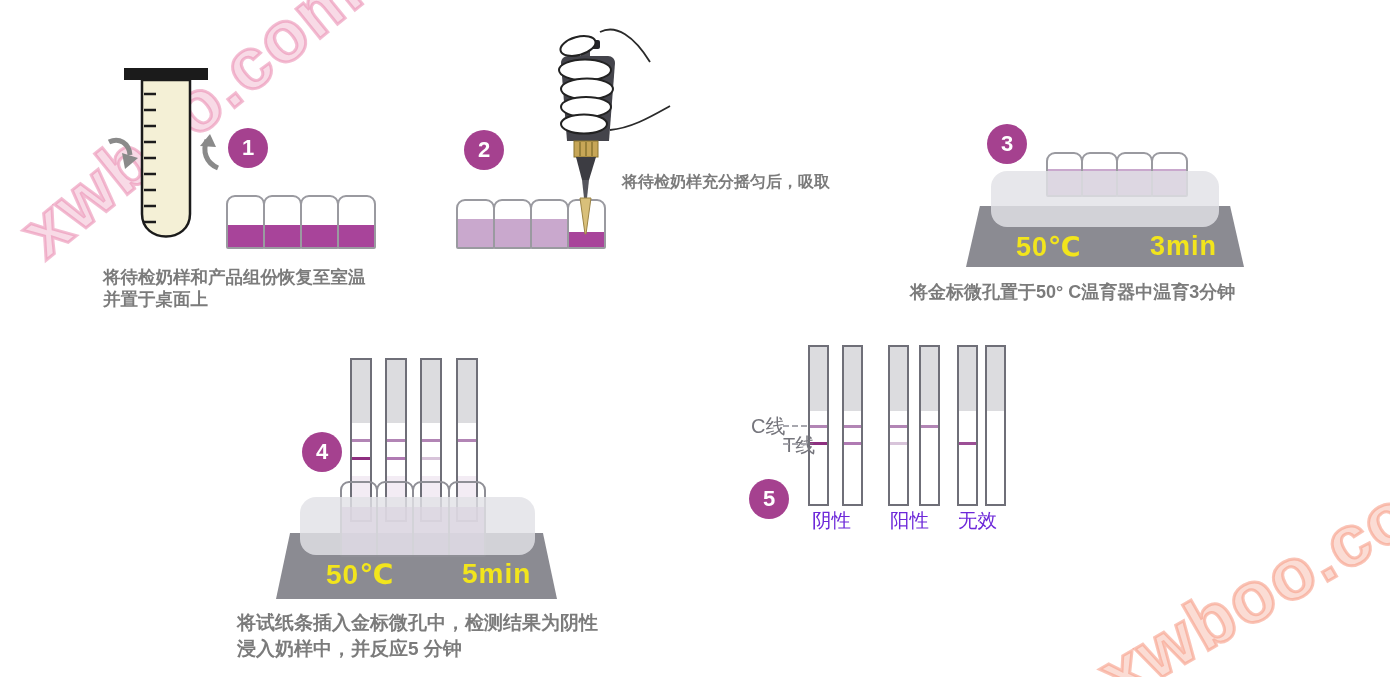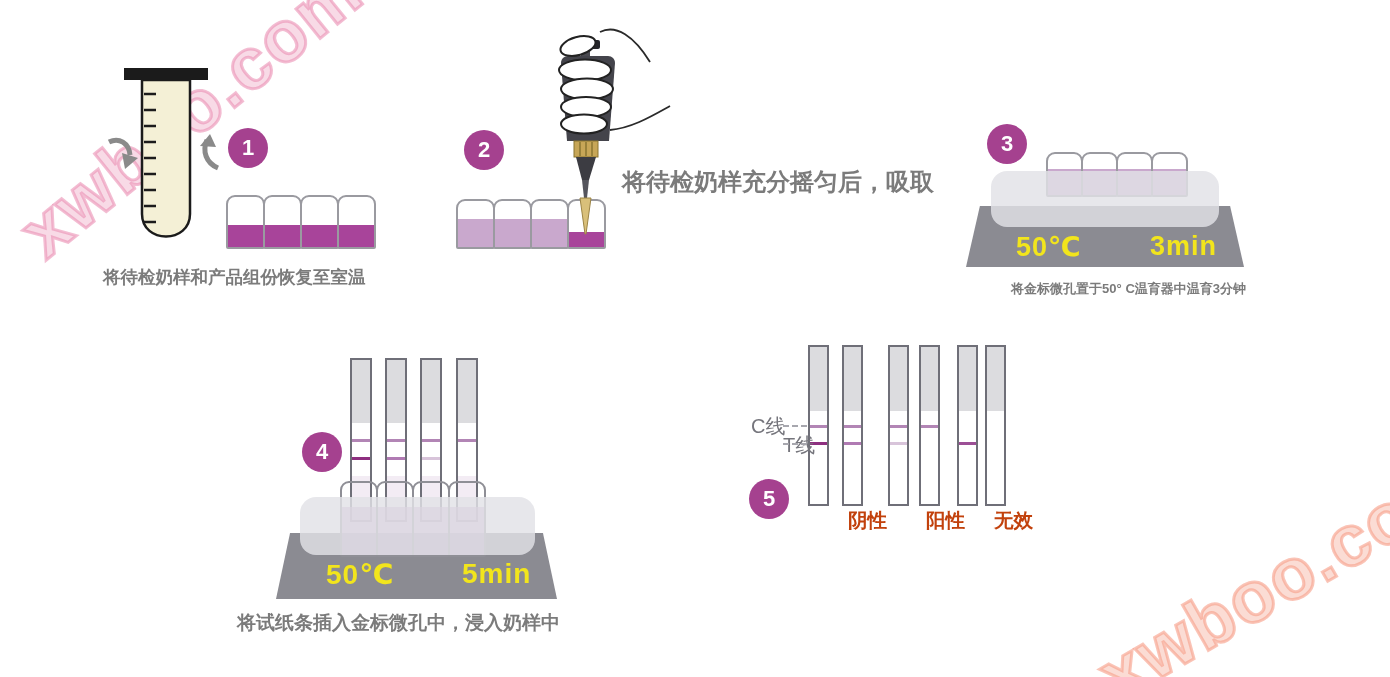--- a/index.html
+++ b/index.html
@@ -31,23 +31,23 @@
   .t-dark{background:#8e2f80;}
   .t-med{background:#b07ab3;}
   .t-light{background:#d8c4da;}
   .t-inv{background:#9c4f96;}
   .dip{position:absolute;left:0;right:0;bottom:0;background:rgba(201,168,205,0.22);}
 
   
   .caption{position:absolute;color:#7b7b7b;font-weight:700;z-index:8;}
   .cap-sm{font-size:17.5px;line-height:21.5px;}
   .cap-md{font-size:19px;line-height:26px;}
-  .cap-lg{font-size:24px;line-height:27px;}
+  .cap-lg{font-size:16px;line-height:27px;}
   .label-gray{position:absolute;color:#75757c;font-weight:400;font-size:20px;z-index:8;}
-  .result-label{position:absolute;color:#c2410c;font-weight:700;font-size:19.5px;z-index:8;margin-left:36px;}
+  .result-label{position:absolute;color:#6d28d9;font-weight:400;font-size:19.5px;z-index:8;}
   .dash{position:absolute;width:24px;border-top:2px dashed #a7a7ae;z-index:8;}
 
   .notes{position:absolute;left:648px;top:542px;width:625px;color:#7a7a7a;
          font-weight:600;font-size:19px;line-height:25.5px;z-index:8;}
   .notes .first{padding-left:38px;}
   .bullet{position:absolute;left:8px;top:7px;width:13px;height:13px;border-radius:50%;
           background:#a8449a;}
 
   
   .wm{position:absolute;font-weight:700;font-size:72px;white-space:nowrap;letter-spacing:2px;
@@ -102,20 +102,21 @@
       <div class="liquid" style="height:22px;background:#a8449a"></div>
     </div>
   <div class="well" style="left:300px;top:195px;width:35px;height:50px">
       <div class="liquid" style="height:22px;background:#a8449a"></div>
     </div>
   <div class="well" style="left:337px;top:195px;width:35px;height:50px">
       <div class="liquid" style="height:22px;background:#a8449a"></div>
     </div>
   <div class="caption cap-sm" style="left:103px;top:267px">
     <div>将待检奶样和产品组份恢复至室温</div>
+    <div>并置于桌面上</div>
   </div>
 
   <div class="badge" style="left:464px;top:130px">
     <span>2</span>
   </div>
   <div class="well" style="left:456px;top:199px;width:35px;height:46px">
       <div class="liquid" style="height:28px;background:#c9a8cd"></div>
     </div>
   <div class="well" style="left:493px;top:199px;width:35px;height:46px">
       <div class="liquid" style="height:28px;background:#c9a8cd"></div>
@@ -161,21 +162,21 @@
     </div>
   <div class="well" style="left:1116px;top:152px;width:33px;height:41px">
       <div class="liquid" style="height:26px;background:#c9a8cd"></div>
     </div>
   <div class="well" style="left:1151px;top:152px;width:33px;height:41px">
       <div class="liquid" style="height:26px;background:#c9a8cd"></div>
     </div>
   <div class="block" style="left:991px;top:171px;width:228px;height:56px"></div>
   <div class="yellow" style="left:1016px;top:231px">50℃</div>
   <div class="yellow" style="left:1150px;top:231px">3min</div>
-  <div class="caption" style="left:876px;top:280px;width:370px;text-align:right;font-size:13px">将金标微孔置于50° C温育器中温育3分钟</div>
+  <div class="caption" style="left:910px;top:280px;width:370px;text-align:left;font-size:18px">将金标微孔置于50° C温育器中温育3分钟</div>
 
   <div class="badge" style="left:302px;top:432px">
     <span>4</span>
   </div>
   <div class="trap" style="left:276px;top:533px;width:281px;height:66px"></div>
 
   <div class="strip" style="left:350px;top:358px;width:18px;height:160px">
     <div class="scap" style="height:63px"></div>
     <div class="sline c-med" style="top:79px"></div>
     <div class="sline t-dark" style="top:97px"></div>
@@ -207,21 +208,22 @@
   <div class="well open" style="left:412px;top:481px;width:34px;height:72px">
       <div class="liquid" style="height:48px;background:rgba(190,152,196,0.7)"></div>
     </div>
   <div class="well open" style="left:448px;top:481px;width:34px;height:72px">
       <div class="liquid" style="height:48px;background:rgba(190,152,196,0.7)"></div>
     </div>
   <div class="block" style="left:300px;top:497px;width:235px;height:58px"></div>
   <div class="yellow" style="left:326px;top:558px;font-size:28px">50℃</div>
   <div class="yellow" style="left:462px;top:558px;font-size:28px">5min</div>
   <div class="caption cap-md" style="left:237px;top:610px">
-    <div>将试纸条插入金标微孔中，浸入奶样中</div>
+    <div>将试纸条插入金标微孔中，检测结果为阴性</div>
+    <div>浸入奶样中，并反应5 分钟</div>
   </div>
 
   <div class="label-gray" style="left:751px;top:413px">C线</div>
   <div class="label-gray" style="left:783px;top:432px">T线</div>
   <div class="dash" style="left:783px;top:425px"></div>
   <div class="dash" style="left:783px;top:443px"></div>
 
   <div class="strip" style="left:808px;top:345px;width:17px;height:157px">
     <div class="scap" style="height:64px"></div>
     <div class="sline c-med" style="top:78px"></div>

